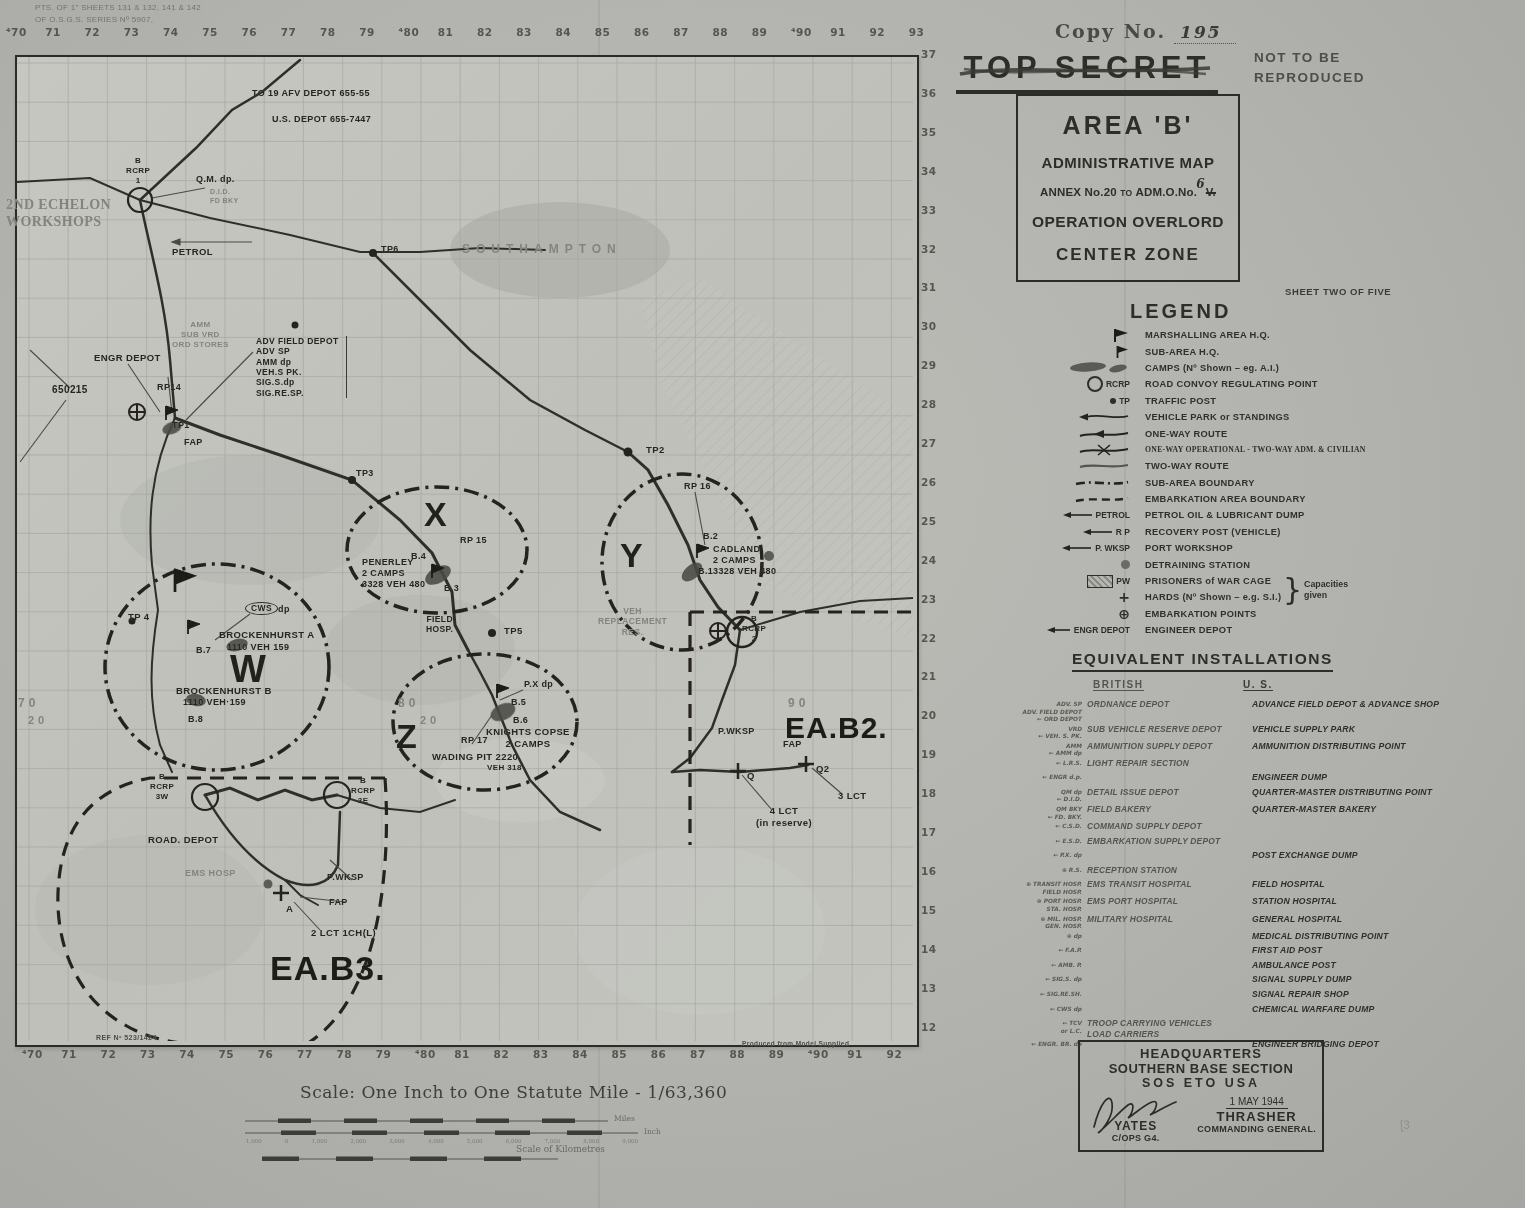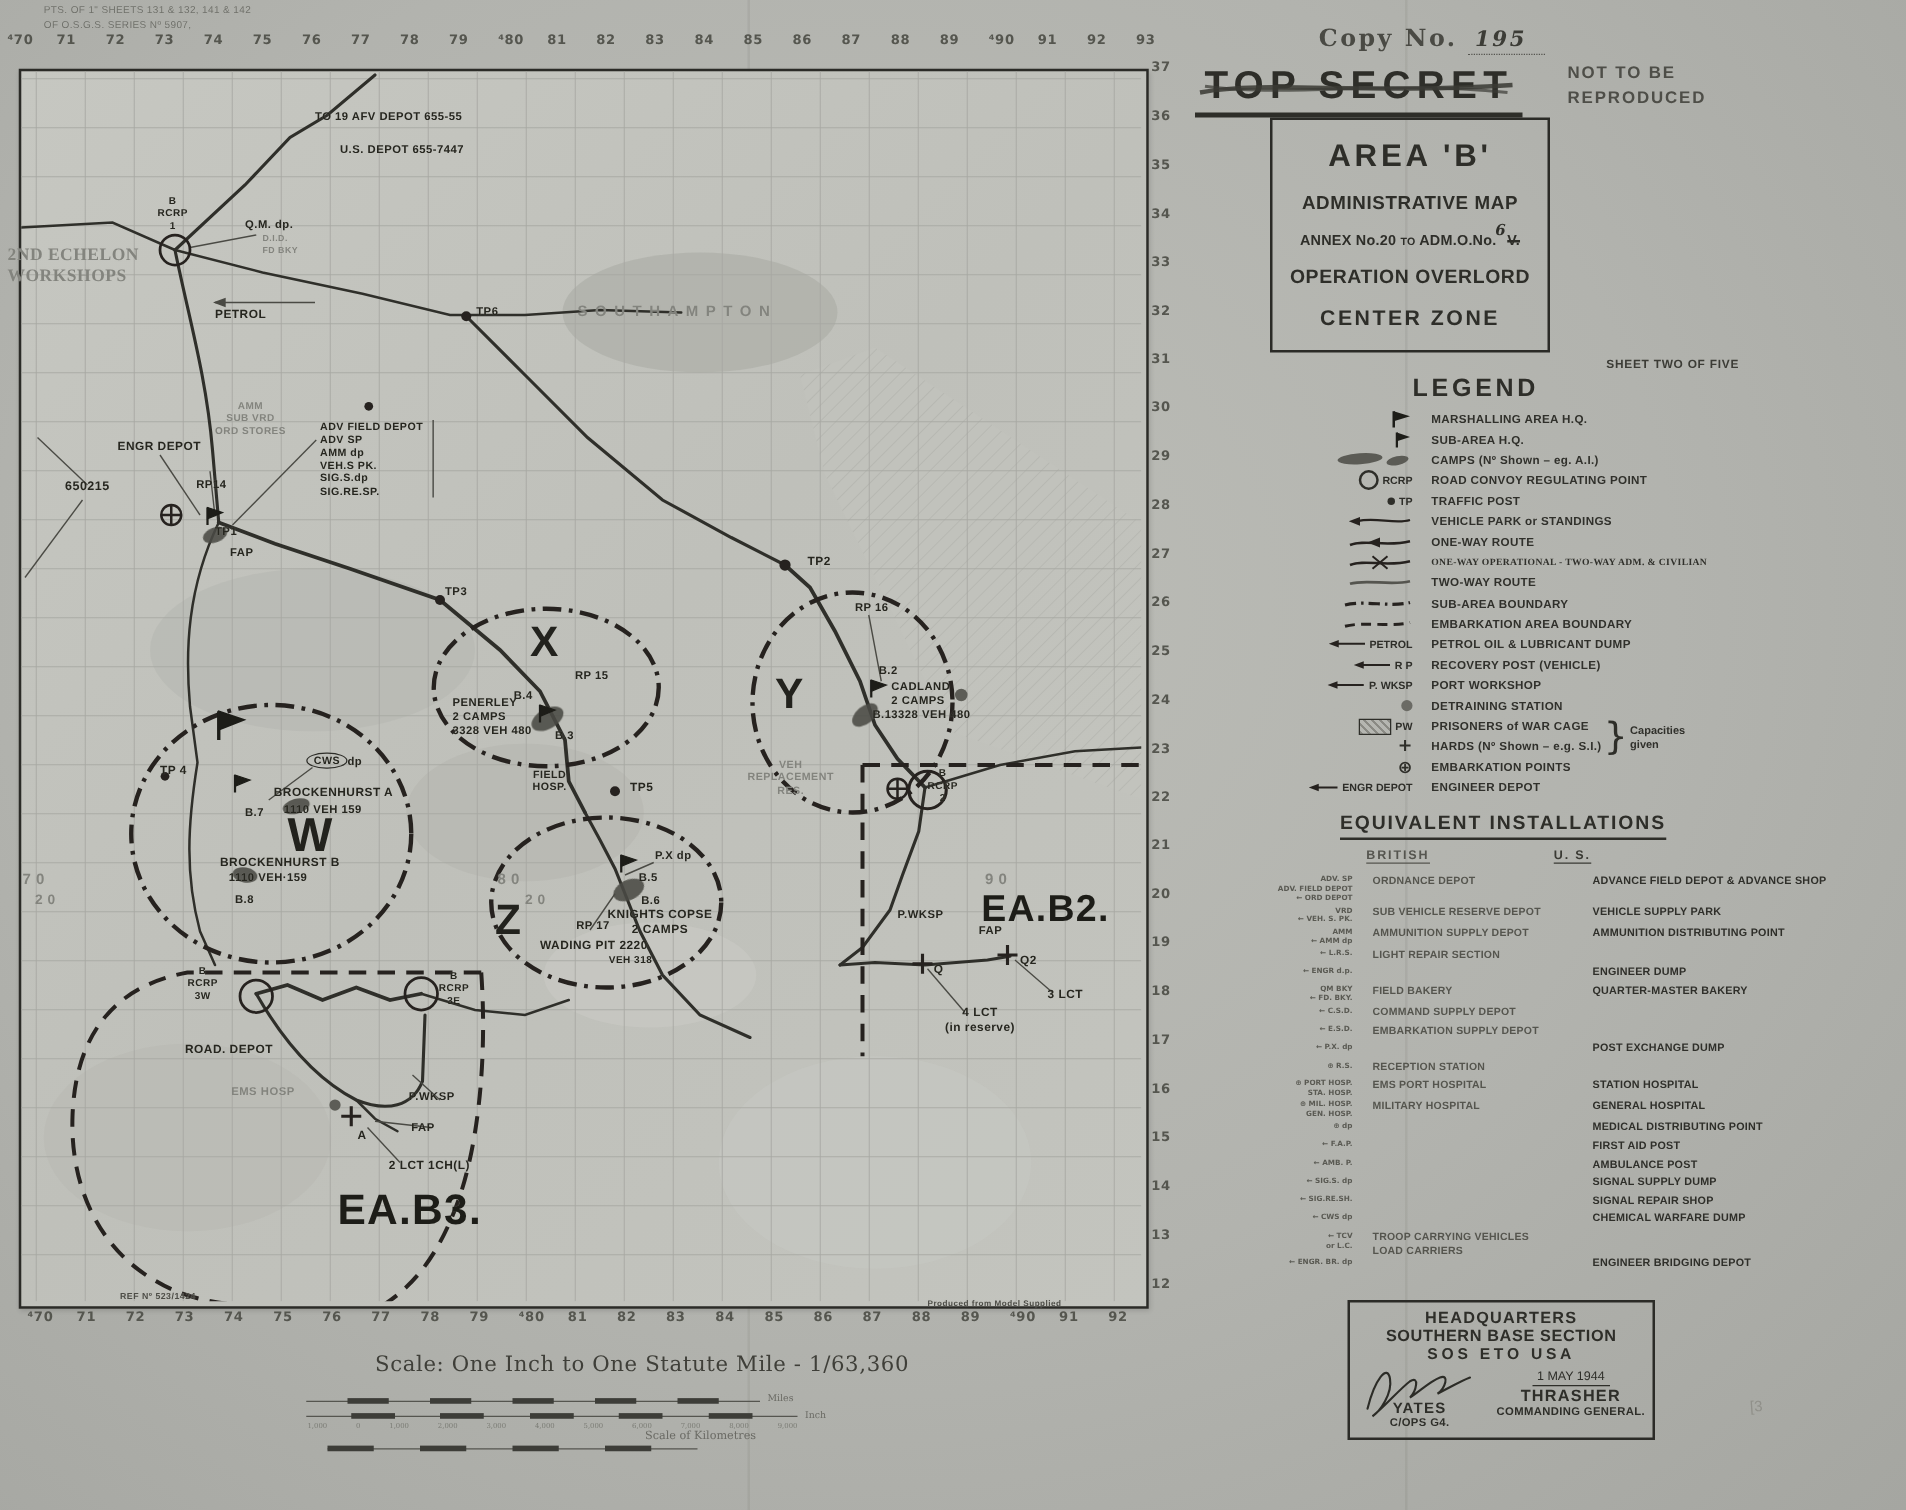--- a/index.html
+++ b/index.html
@@ -65,21 +65,21 @@
   .capacities{position:absolute;left:1283px;top:572px;display:flex;align-items:center;gap:2px;}
   .cap-brace{font-size:30px;font-weight:normal;color:#2e2e29;font-family:"DejaVu Sans",sans-serif;}
   .cap-text{font-size:8.8px;font-weight:bold;line-height:1.25;color:#30302b;white-space:pre-line;}
   .equiv-head{position:absolute;left:1072px;top:650px;font-size:15.5px;font-weight:bold;
     letter-spacing:1.5px;border-bottom:2px solid #2e2e29;padding-bottom:2px;color:#2e2e29;}
   .equiv-col-br{position:absolute;left:1093px;top:679px;font-size:10px;font-weight:bold;letter-spacing:1.5px;
     color:#55554f;border-bottom:1.3px solid #55554f;}
   .equiv-col-us{position:absolute;left:1243px;top:679px;font-size:10px;font-weight:bold;letter-spacing:1.5px;
     color:#3a3a34;border-bottom:1.3px solid #3a3a34;}
   .equiv{position:absolute;left:972px;top:699px;width:478px;}
-  .eq-row{display:grid;grid-template-columns:110px 160px 205px;column-gap:16px;min-height:14.6px;align-items:start;}
+  .eq-row{display:grid;grid-template-columns:110px 160px 205px;column-gap:5px;min-height:14.6px;align-items:start;font-style:italic;}
   .eq-sym{font-size:5.8px;font-weight:bold;color:#5a5a53;text-align:right;line-height:1.3;
     white-space:pre-line;font-family:"DejaVu Sans",sans-serif;padding-top:2px;}
   .eq-br{font-size:8.4px;font-weight:bold;color:#55554e;letter-spacing:.2px;line-height:1.25;white-space:pre-line;}
   .eq-us{font-size:8.6px;font-weight:bold;color:#2f2f2a;letter-spacing:.2px;line-height:1.25;white-space:pre-line;}
   .hq-box{position:absolute;left:1078px;top:1040px;width:246px;height:112px;border:2px solid #2b2b27;
     box-sizing:border-box;text-align:center;padding-top:4px;}
   .hq1{font-size:13px;font-weight:bold;letter-spacing:1px;}
   .hq2{font-size:13px;font-weight:bold;letter-spacing:.5px;}
   .hq3{font-size:12.5px;font-weight:bold;letter-spacing:3px;}
   .hq-low{display:grid;grid-template-columns:46% 54%;margin-top:1px;align-items:center;}
@@ -726,20 +726,26 @@
       <span class="eq-sym">← L.R.S.</span>
       <span class="eq-br">LIGHT REPAIR SECTION</span>
       <span class="eq-us"></span>
     </div>
       <div class="eq-row">
       <span class="eq-sym">← ENGR d.p.</span>
       <span class="eq-br"></span>
       <span class="eq-us">ENGINEER DUMP</span>
     </div>
       <div class="eq-row">
+      <span class="eq-sym">QM dp
+← D.I.D.</span>
+      <span class="eq-br">DETAIL ISSUE DEPOT</span>
+      <span class="eq-us">QUARTER-MASTER DISTRIBUTING POINT</span>
+    </div>
+      <div class="eq-row">
       <span class="eq-sym">QM BKY
 ← FD. BKY.</span>
       <span class="eq-br">FIELD BAKERY</span>
       <span class="eq-us">QUARTER-MASTER BAKERY</span>
     </div>
       <div class="eq-row">
       <span class="eq-sym">← C.S.D.</span>
       <span class="eq-br">COMMAND SUPPLY DEPOT</span>
       <span class="eq-us"></span>
     </div>
@@ -750,20 +756,26 @@
     </div>
       <div class="eq-row">
       <span class="eq-sym">← P.X. dp</span>
       <span class="eq-br"></span>
       <span class="eq-us">POST EXCHANGE DUMP</span>
     </div>
       <div class="eq-row">
       <span class="eq-sym">⊕ R.S.</span>
       <span class="eq-br">RECEPTION STATION</span>
       <span class="eq-us"></span>
+    </div>
+      <div class="eq-row">
+      <span class="eq-sym">⊕ TRANSIT HOSP.
+FIELD HOSP.</span>
+      <span class="eq-br">EMS TRANSIT HOSPITAL</span>
+      <span class="eq-us">FIELD HOSPITAL</span>
     </div>
       <div class="eq-row">
       <span class="eq-sym">⊕ PORT HOSP.
 STA. HOSP.</span>
       <span class="eq-br">EMS PORT HOSPITAL</span>
       <span class="eq-us">STATION HOSPITAL</span>
     </div>
       <div class="eq-row">
       <span class="eq-sym">⊕ MIL. HOSP.
 GEN. HOSP.</span>

